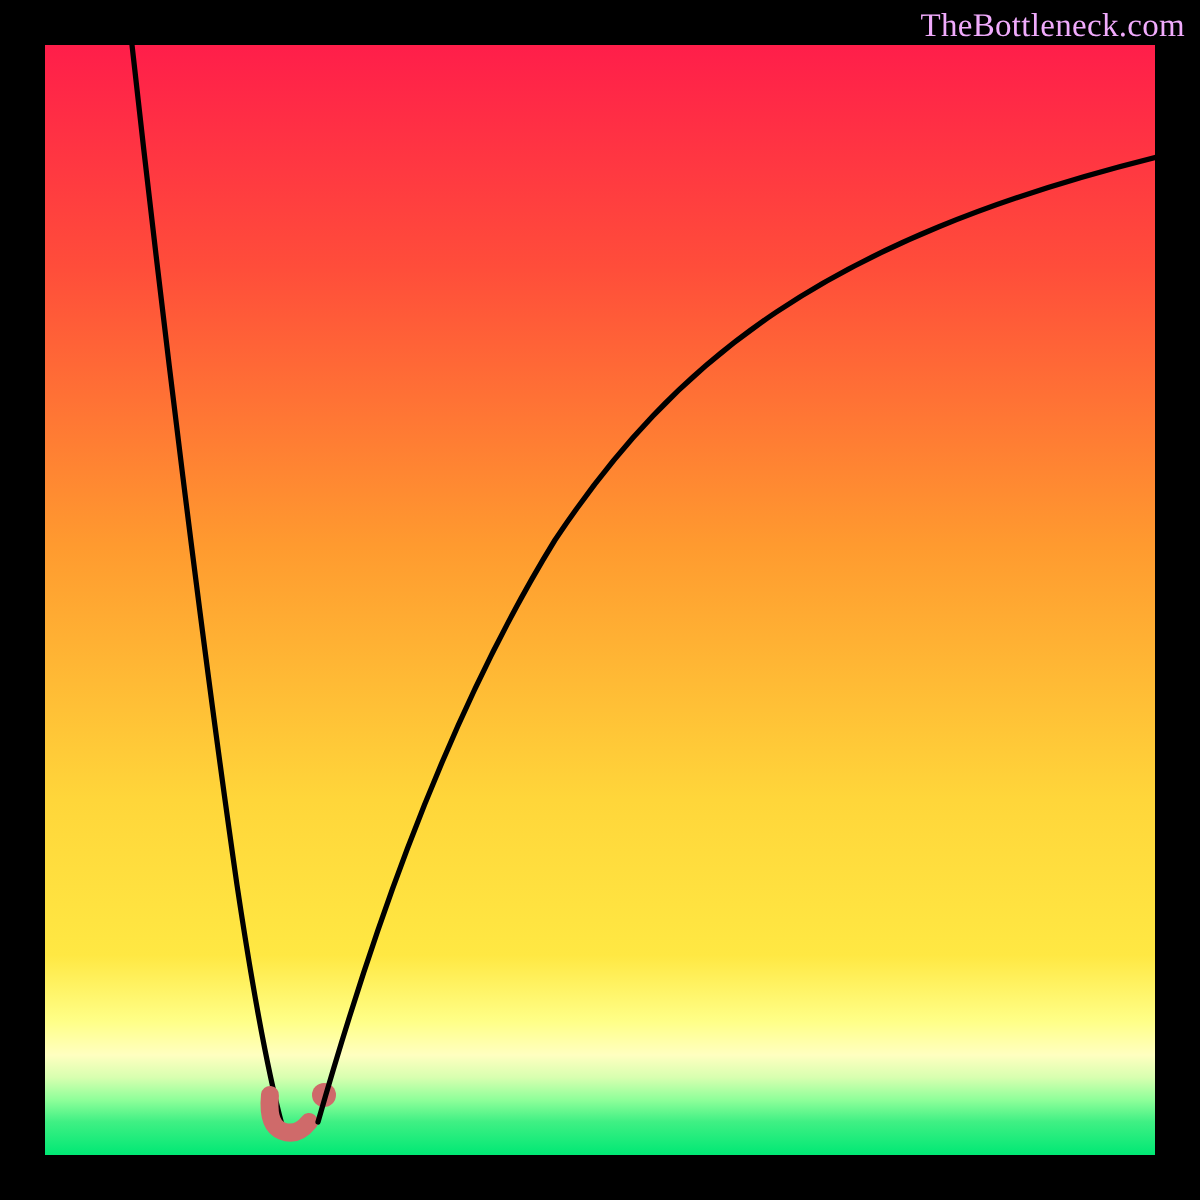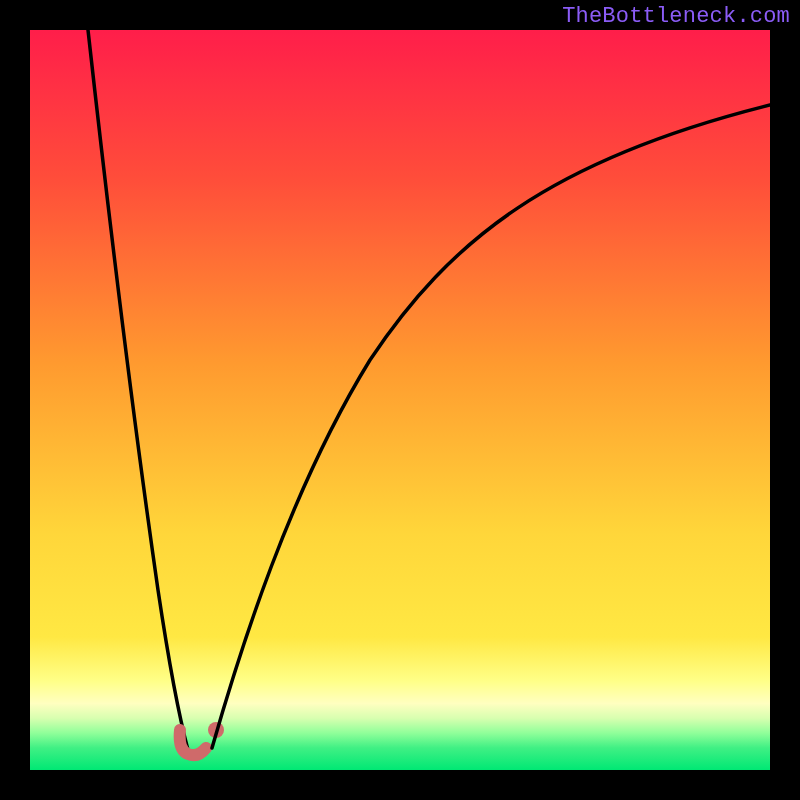--- a/index.html
+++ b/index.html
@@ -37,23 +37,23 @@
     position: absolute;
     left: 0;
     top: 0;
     width: 100%;
     height: 100%;
   }
   .watermark {
     position: absolute;
     top: 4px;
     right: 10px;
-    font-family: Liberation Mono, monospace;
+    font-family: Liberation Serif, serif;
     font-size: 22px;
-    color: #8b5cf6;
+    color: #f0abfc;
     letter-spacing: 0.2px;
   }
 </style>
 </head>
 <body>
 
 <div class="frame">
   <div class="plot">
 
     <svg class="gradient" viewBox="0 0 740 740" preserveAspectRatio="none">

